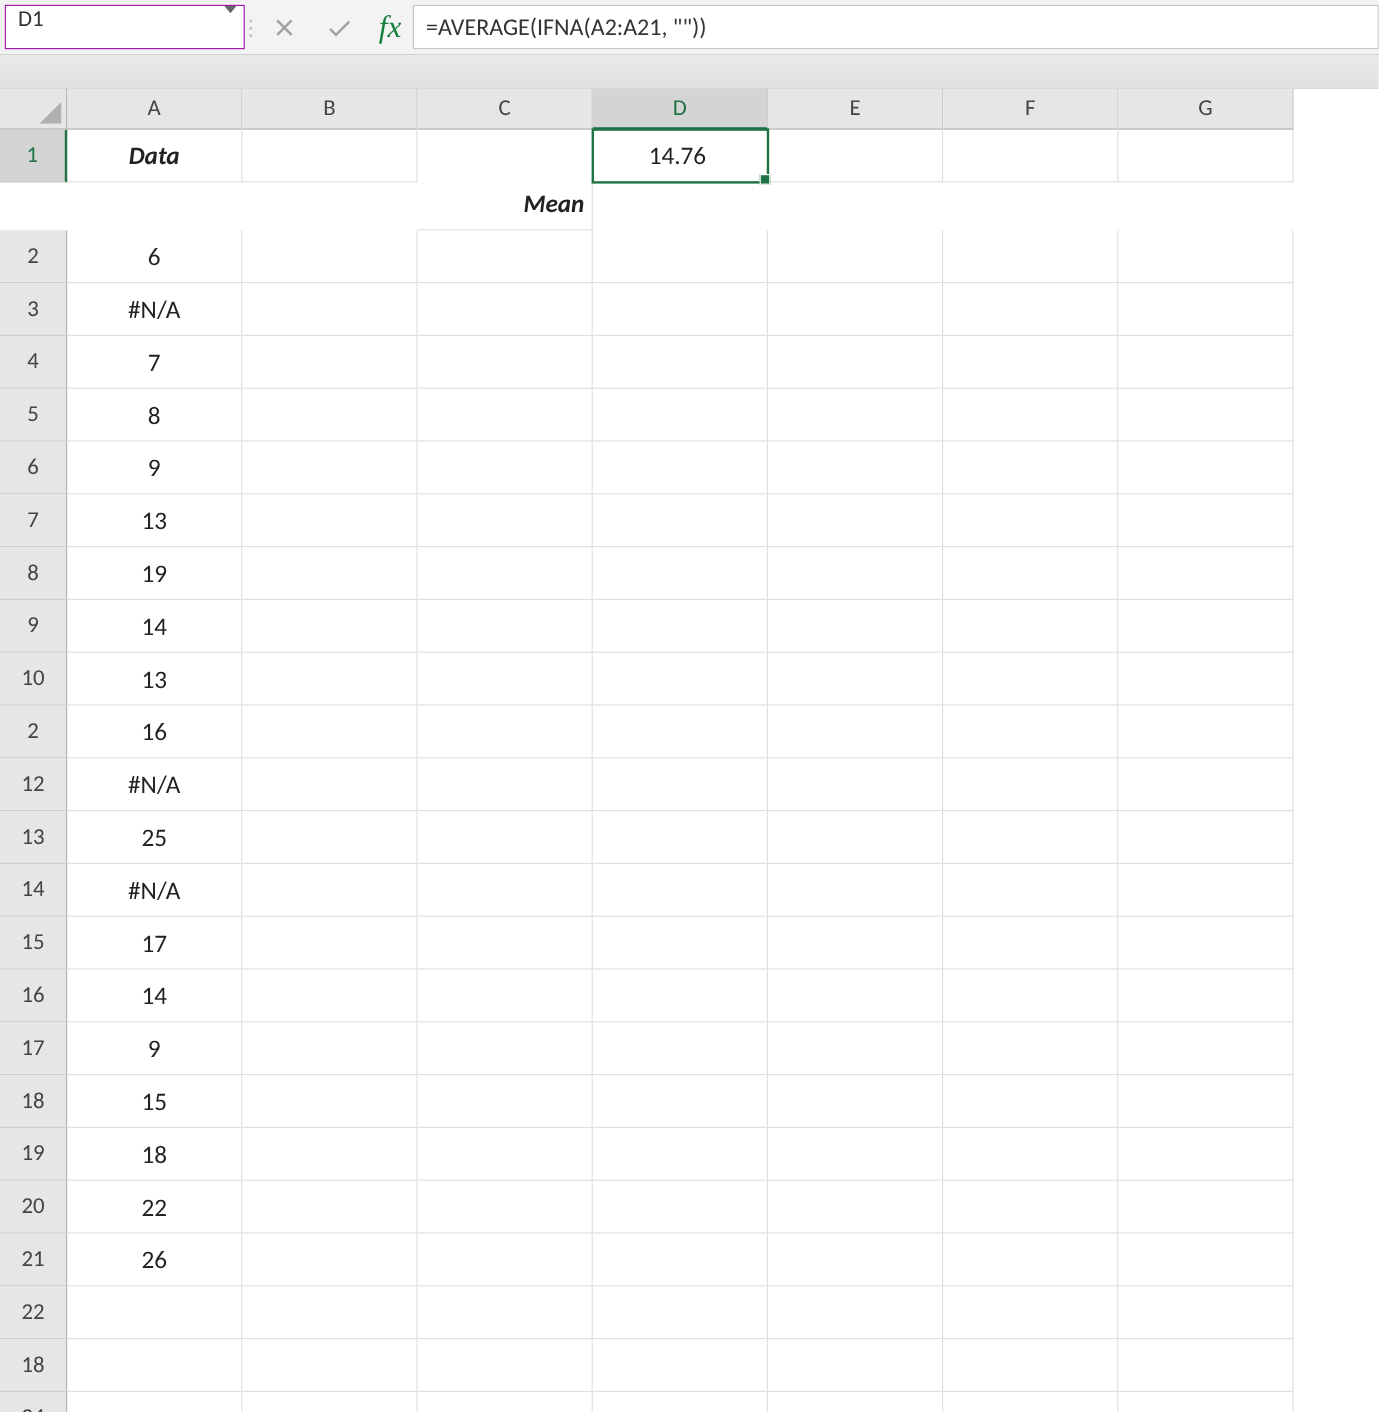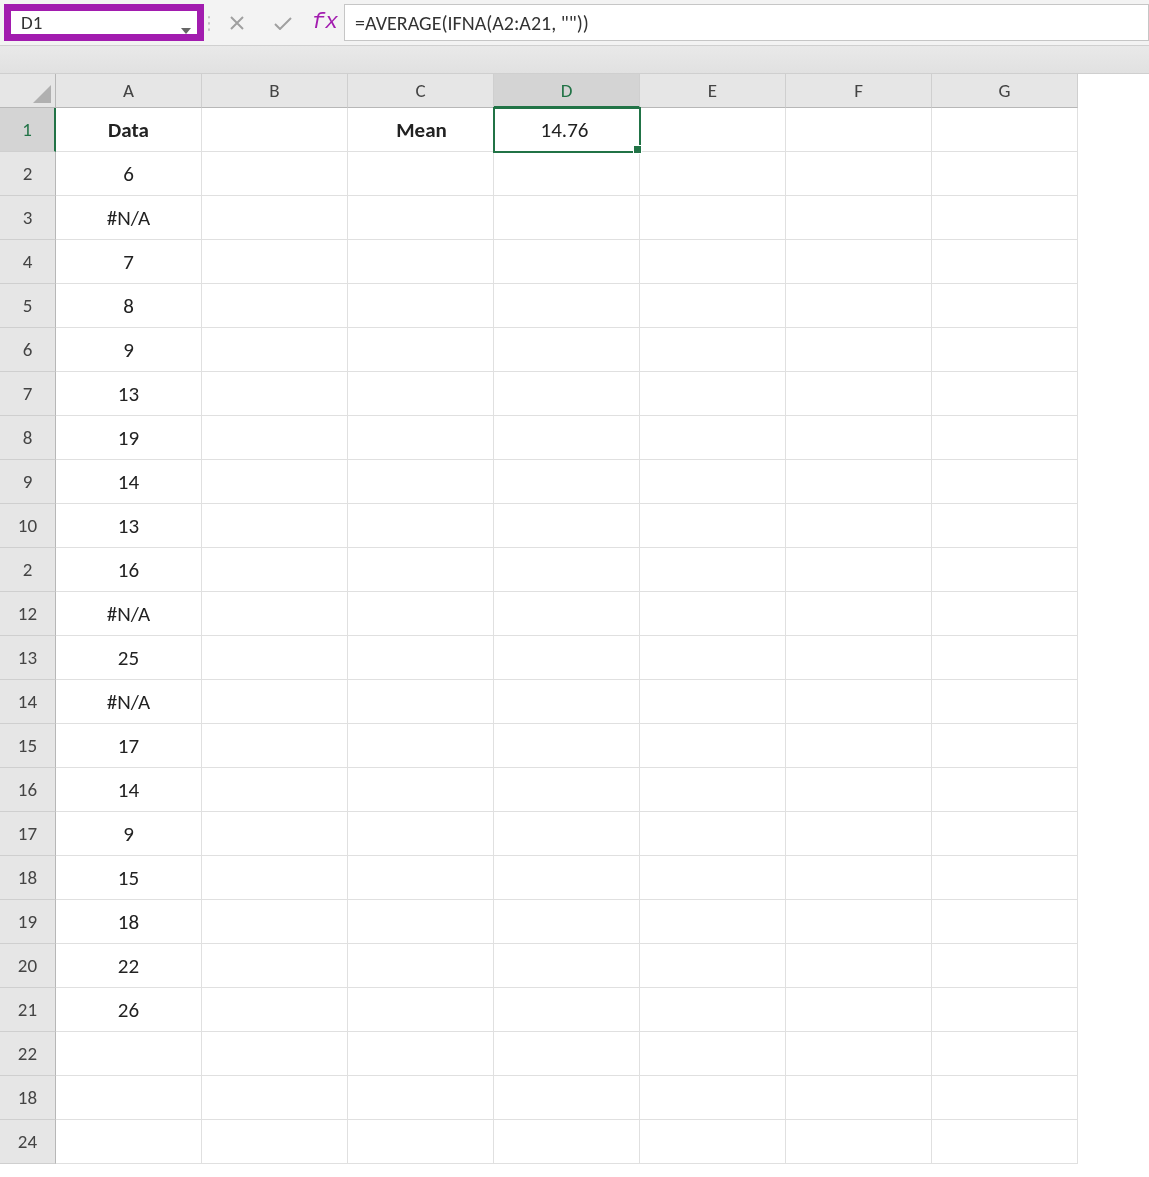--- a/index.html
+++ b/index.html
@@ -14,24 +14,24 @@
   
   .formula-bar {
     display: flex;
     align-items: stretch;
     height: 46px;
     background: #f3f3f3;
     border-bottom: 1px solid #d0d0d0;
   }
   .name-box-wrap {
     display: flex;
-    align-items: flex-end;
+    align-items: flex-start;
     width: 200px;
     background: #fff;
-    border: 7px solid #a21caf;
+    border: 1px solid #a21caf;
     margin: 4px 0 4px 4px;
   }
   .name-box {
     flex: 1;
     padding: 0 10px;
     font-size: 19px;
     color: #333;
     background: #fff;
   }
   .name-box-dd {
@@ -58,23 +58,23 @@
     color: #a0a0a0;
     font-size: 20px;
   }
   .fb-btn svg { display:block; }
   .fx-label {
     width: 38px;
     display: flex;
     align-items: center;
     justify-content: center;
     font-style: italic;
-    font-family: Liberation Mono, monospace;
-    font-size: 22px;
-    color: #a21caf;
+    font-family: Liberation Serif, serif;
+    font-size: 26px;
+    color: #15803d;
   }
   .formula-input {
     flex: 1;
     background: #fff;
     border: 1px solid #c6c6c6;
     margin: 4px 0 4px 0;
     padding: 0 10px;
     display: flex;
     align-items: center;
     font-size: 20px;
@@ -141,22 +141,22 @@
     border-bottom: 1px solid #e0e0e0;
     height: 44px;
     line-height: 44px;
     padding: 0 6px;
     position: relative;
     font-size: 21px;
     color: #222;
   }
   .cell.num { text-align: center; }
   .cell.right { text-align: center; padding-right: 10px;}
-  .cell.bold { font-weight: bold; }
-  .cell.left { text-align: center; padding-left: 8px;}
+  .cell.bold { font-weight: bold; font-style: italic; }
+  .cell.left { text-align: right; padding-left: 8px; margin-top: 40px;}
   .cell.selected {
     outline: 2px solid #217346;
     outline-offset: -1px;
     z-index: 2;
   }
   .cell.selected::after{
     content:"";
     position:absolute;
     right:-3px; bottom:-3px;
     width:7px;height:7px;

